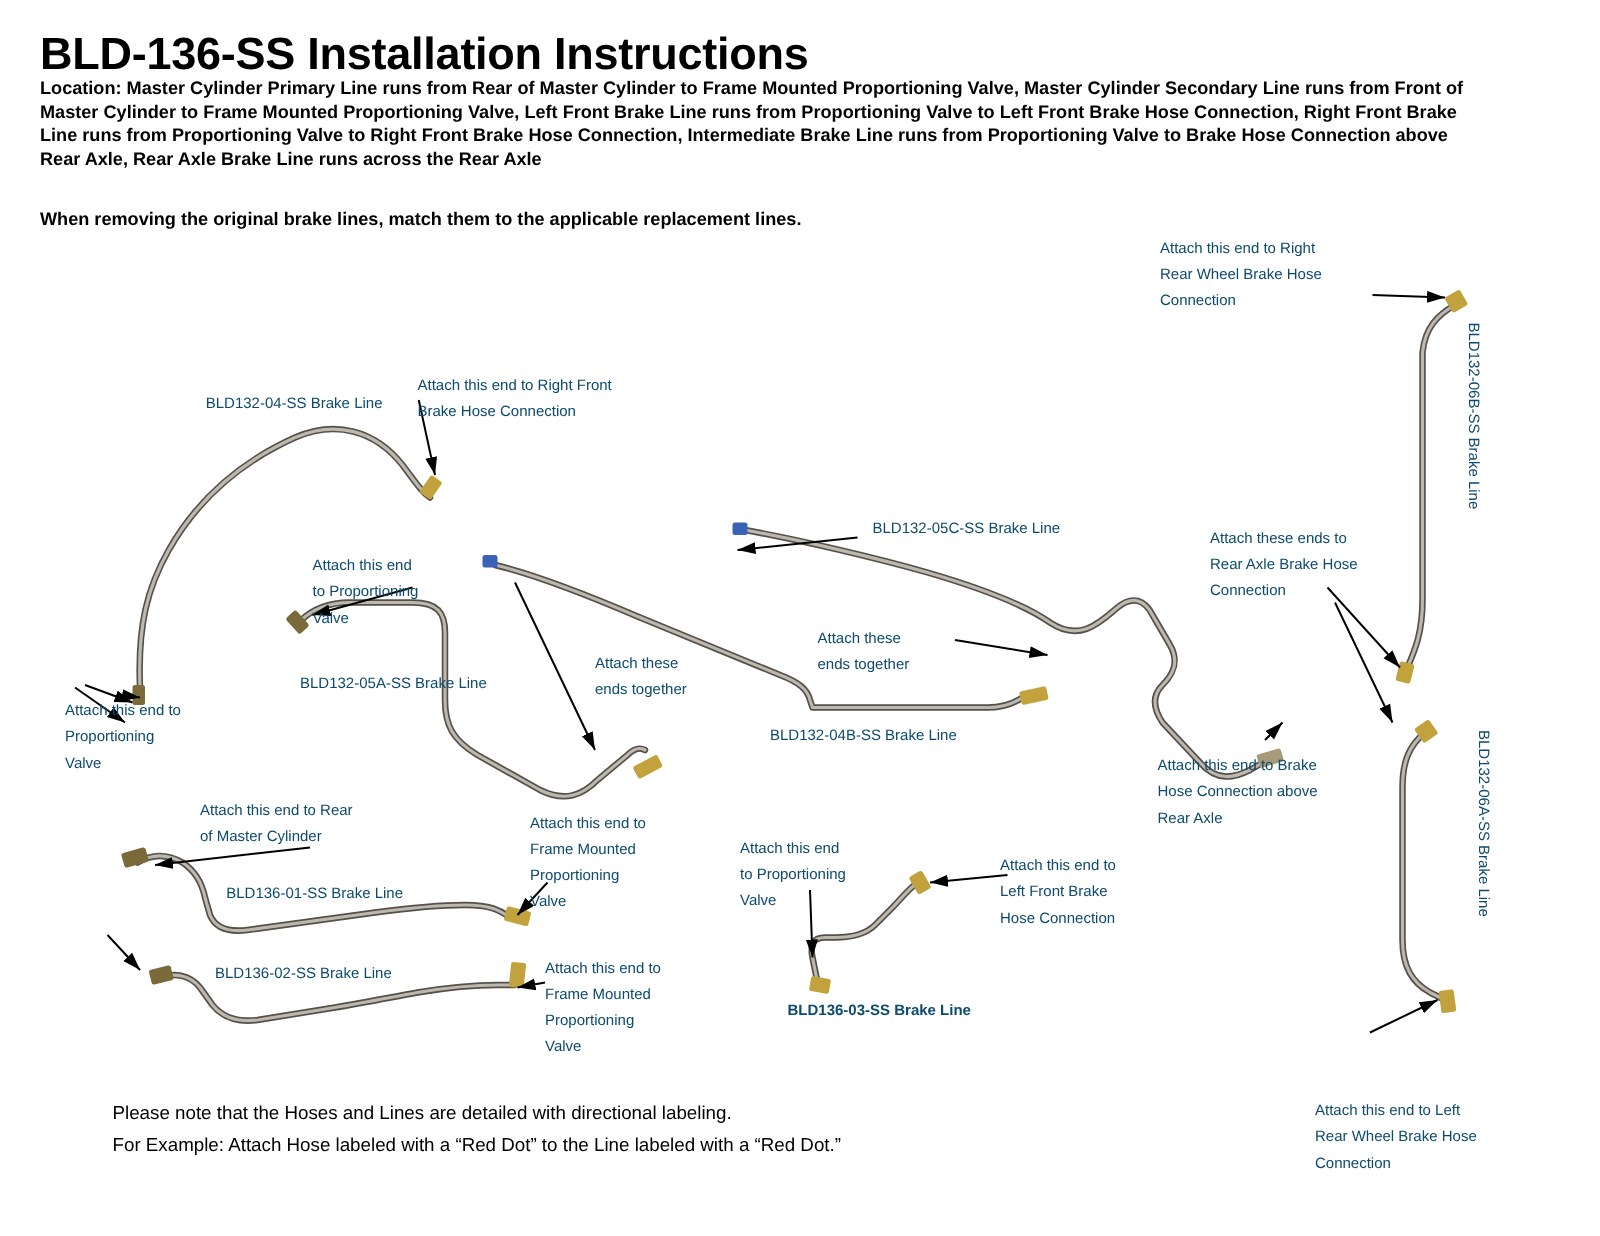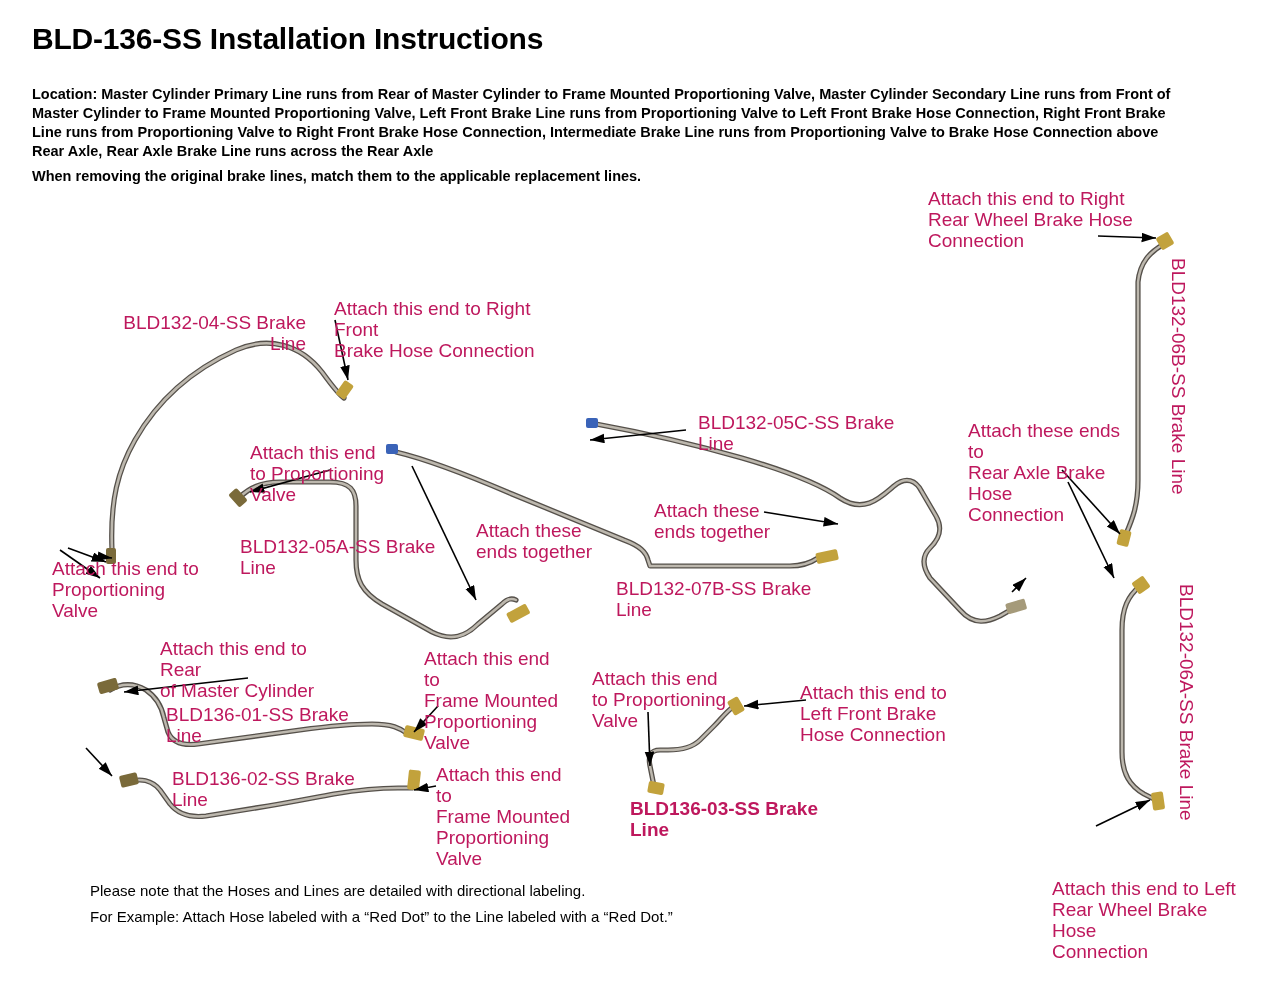--- a/index.html
+++ b/index.html
@@ -18,53 +18,52 @@
   #sheet {
     position: absolute;
     left: 0; top: 0;
     width: 1280px;
     height: 989px;
   }
   .title {
     position: absolute;
     left: 32px;
     top: 22px;
-    font-size: 30px;
+    font-size: 36px;
     font-weight: bold;
     letter-spacing: -0.2px;
   }
   .location-block {
     position: absolute;
     left: 32px;
     top: 62px;
     width: 1160px;
     font-size: 14.5px;
     font-weight: bold;
     line-height: 19px;
-    margin-top: 23px;
   }
   .note-line {
     position: absolute;
     left: 32px;
     top: 168px;
     font-size: 14.5px;
     font-weight: bold;
   }
   .footer {
     position: absolute;
     left: 90px;
     top: 878px;
     font-size: 15px;
     line-height: 26px;
   }
   .lbl {
     position: absolute;
-    font-size: 19px;
+    font-size: 12px;
     line-height: 21px;
-    color: #be185d;
+    color: #0c4a6e;
     white-space: pre-line;
   }
   .lbl.vert {
     writing-mode: vertical-rl;
     text-orientation: mixed;
     white-space: nowrap;
   }
   svg.art {
     position: absolute;
     left: 0; top: 0;
@@ -207,33 +206,36 @@
   <div class="lbl vert" style="left:1168px; top:258px; height:220px;">BLD132-06B-SS Brake Line</div>
 
   <div class="lbl" style="left:476px; top:520px; width:130px;">Attach these
 ends together</div>
 
   <div class="lbl" style="left:654px; top:500px; width:130px;">Attach these
 ends together</div>
 
   <div class="lbl" style="left:240px; top:536px; width:220px;">BLD132-05A-SS Brake Line</div>
 
-  <div class="lbl" style="left:616px; top:578px; width:220px;">BLD132-07B-SS Brake Line</div>
+  <div class="lbl" style="left:616px; top:578px; width:220px;">BLD132-04B-SS Brake Line</div>
 
   <div class="lbl" style="left:52px; top:558px; width:150px;">Attach this end to
 Proportioning
 Valve</div>
 
+  <div class="lbl" style="left:926px; top:602px; width:190px;">Attach this end to Brake
+Hose Connection above
+Rear Axle</div>
 
   <div class="lbl vert" style="left:1176px; top:584px; height:220px;">BLD132-06A-SS Brake Line</div>
 
   <div class="lbl" style="left:160px; top:638px; width:190px;">Attach this end to Rear
 of Master Cylinder</div>
 
-  <div class="lbl" style="left:166px; top:704px; width:200px;">BLD136-01-SS Brake Line</div>
+  <div class="lbl" style="left:166px; top:704px; width:200px;padding-left:15px;">BLD136-01-SS Brake Line</div>
 
   <div class="lbl" style="left:424px; top:648px; width:140px;">Attach this end to
 Frame Mounted
 Proportioning
 Valve</div>
 
   <div class="lbl" style="left:592px; top:668px; width:140px;">Attach this end
 to Proportioning
 Valve</div>
 

